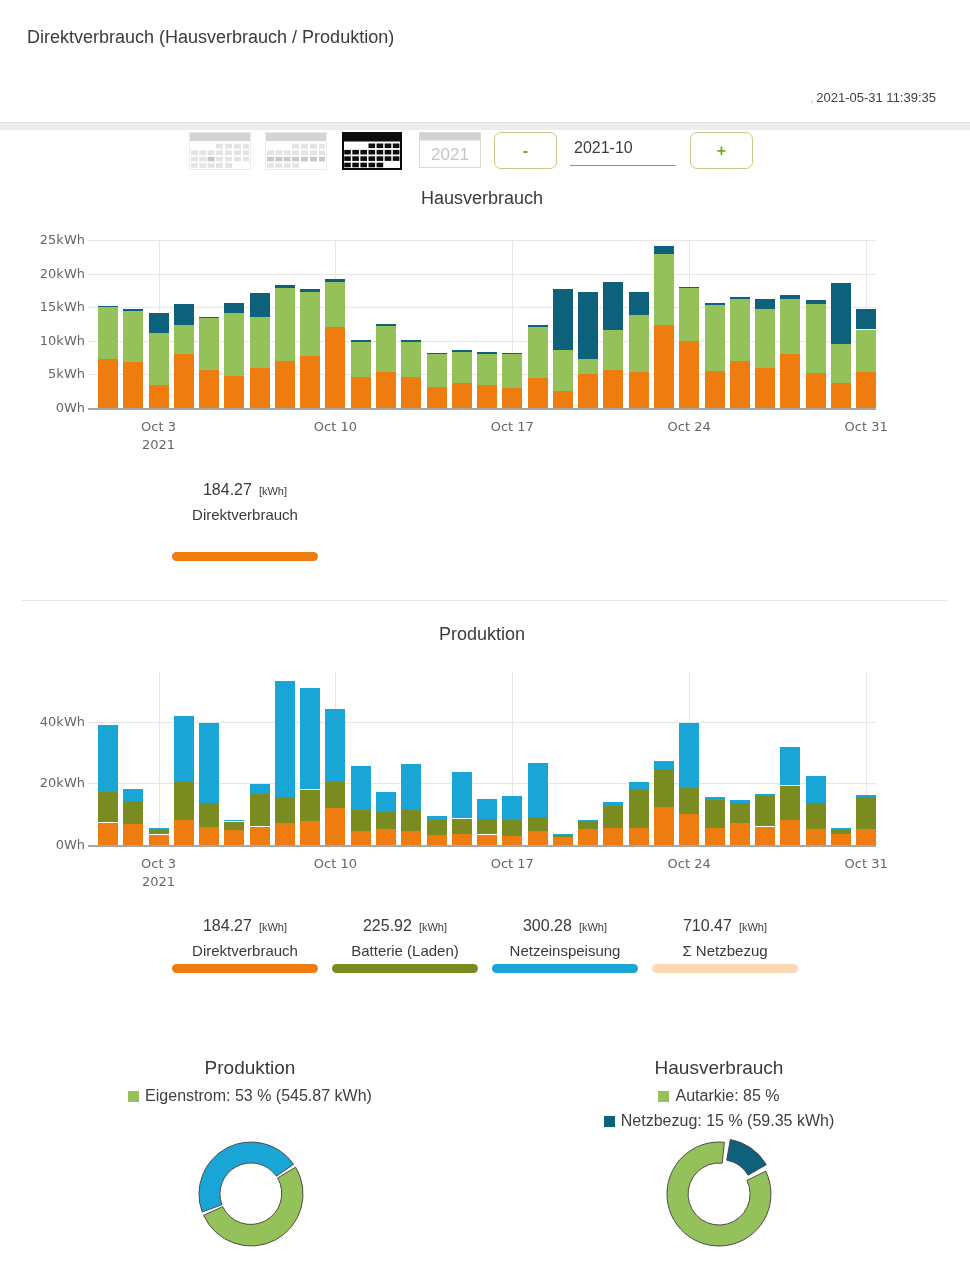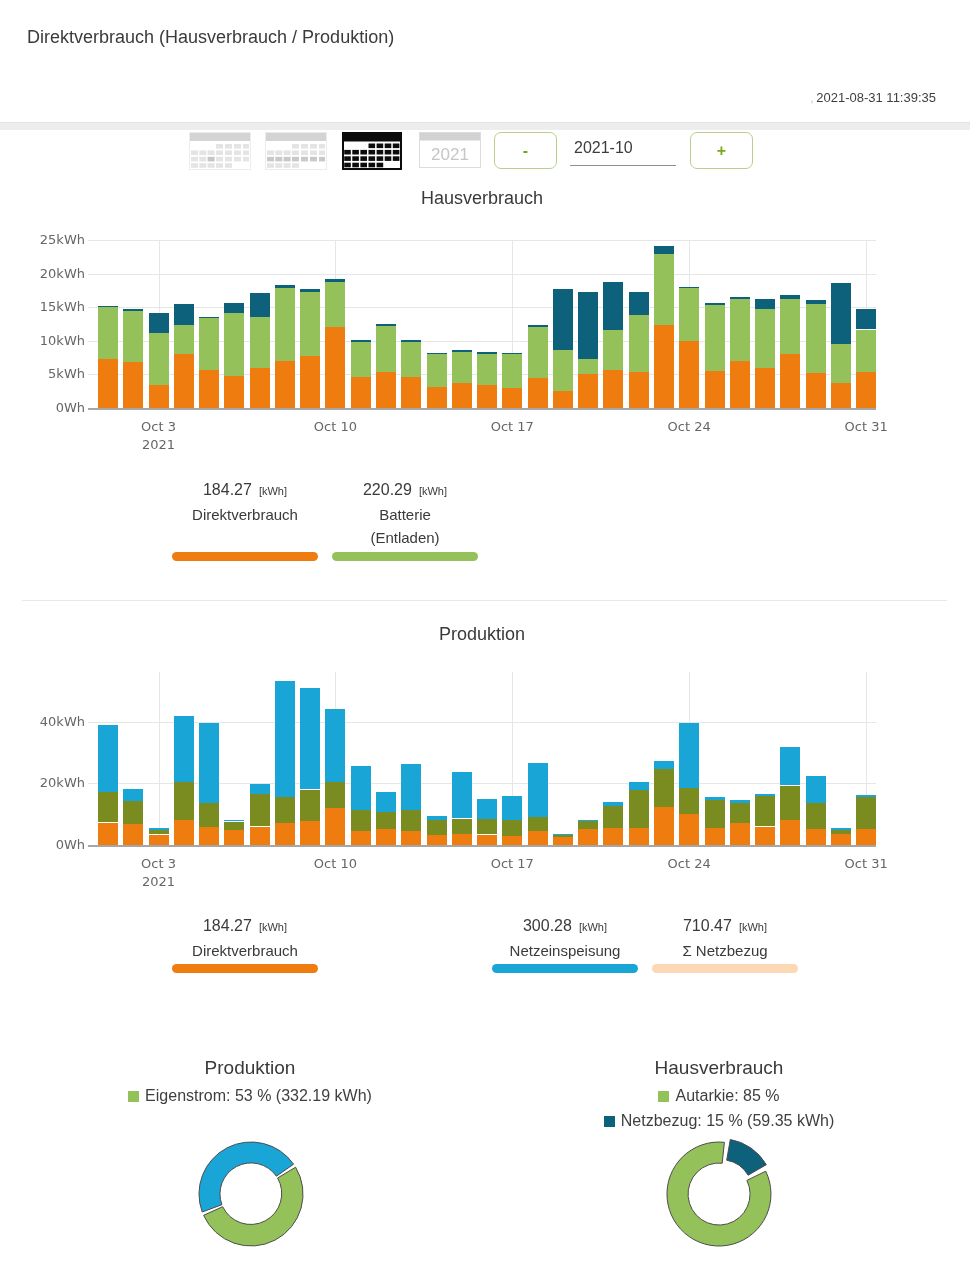--- a/index.html
+++ b/index.html
@@ -42,21 +42,21 @@
   .sq{display:inline-block;width:11px;height:11px;margin-right:6px;vertical-align:-1px;}
   .donut-svg{position:absolute;width:120px;height:120px;}
 </style>
 </head>
 <body>
 
 <div class="page">
 
   <div class="header">
     <div class="page-title">Direktverbrauch (Hausverbrauch / Produktion)</div>
-    <div class="timestamp"><span class="spinner-dot">,</span><span>2021-08-31 11:39:35</span></div>
+    <div class="timestamp"><span class="spinner-dot">,</span><span>2021-05-31 11:39:35</span></div>
   </div>
   <div class="band"></div>
 
   <div class="content"></div>
 
   <button class="view-btn" style="left:189px" title="">
     <svg width="62" height="38" viewBox="0 0 62 38">
       <rect x="0.5" y="0.5" width="61" height="37" fill="#ffffff" stroke="#ececec"></rect>
       <rect x="1" y="1" width="60" height="8" fill="#d4d4d4"></rect>
       <g fill="#e4e4e4">
@@ -169,21 +169,21 @@
 
   <div id="summary-hausverbrauch"></div>
   <div class="divider"></div>
   <div id="summary-produktion"></div>
 
 
   <div class="donut-head" style="left:30px;top:1057px">Produktion</div>
   <div class="donut-head" style="left:499px;top:1057px">Hausverbrauch</div>
 
   <div class="donut-leg" style="left:30px;top:1087px">
-    <span class="sq" style="background: rgb(148, 193, 90);"></span><span>Eigenstrom: 53 % (332.19 kWh)</span>
+    <span class="sq" style="background: rgb(148, 193, 90);"></span><span>Eigenstrom: 53 % (545.87 kWh)</span>
   </div>
   <div class="donut-leg" style="left:499px;top:1087px">
     <span class="sq" style="background: rgb(148, 193, 90);"></span><span>Autarkie: 85 %</span>
   </div>
   <div class="donut-leg" style="left:499px;top:1112px">
     <span class="sq" style="background: rgb(13, 97, 123);"></span><span>Netzbezug: 15 % (59.35 kWh)</span>
   </div>
 
   <div id="donut1-mount"></div>
   <div id="donut2-mount"></div>
@@ -411,30 +411,29 @@
     <div class="bar-seg" title="Netzeinspeisung" style="left: 830.8px; top: 828px; width: 20px; height: 1.5px; background: rgb(25, 166, 214);"></div>
     <div class="bar-seg" title="Direktverbrauch" style="left: 856.1px; top: 828.6px; width: 20px; height: 16.4px; background: rgb(238, 124, 15);"></div>
     <div class="bar-seg" title="Batterie (Laden)" style="left: 856.1px; top: 797.2px; width: 20px; height: 31.5px; background: rgb(122, 139, 31);"></div>
     <div class="bar-seg" title="Netzeinspeisung" style="left: 856.1px; top: 795.3px; width: 20px; height: 1.9px; background: rgb(25, 166, 214);"></div>
     <div class="axis-line" style="left: 88px; top: 845px; width: 788px;"></div>
     <div class="sum-col" style="left: 172px; top: 478px; height: 83px;">
       <div class="sum-value"><span>184.27</span><span class="sum-unit">[kWh]</span></div>
       <div class="sum-label">Direktverbrauch</div>
       <div class="sum-bar" style="background: rgb(238, 124, 15);"></div>
     </div>
-    <div class="sum-col" style="left: 332px; top: 478px; height: 83px;">
-      <div class="sum-value"><span>220.29</span><span class="sum-unit">[kWh]</span></div>
-      <div class="sum-label">Batterie
-(Entladen)</div>
-      <div class="sum-bar" style="background: rgb(148, 193, 90);"></div>
-    </div>
     <div class="sum-col" style="left: 172px; top: 914px; height: 59px;">
       <div class="sum-value"><span>184.27</span><span class="sum-unit">[kWh]</span></div>
       <div class="sum-label">Direktverbrauch</div>
       <div class="sum-bar" style="background: rgb(238, 124, 15);"></div>
+    </div>
+    <div class="sum-col" style="left: 332px; top: 914px; height: 59px;">
+      <div class="sum-value"><span>225.92</span><span class="sum-unit">[kWh]</span></div>
+      <div class="sum-label">Batterie (Laden)</div>
+      <div class="sum-bar" style="background: rgb(122, 139, 31);"></div>
     </div>
     <div class="sum-col" style="left: 492px; top: 914px; height: 59px;">
       <div class="sum-value"><span>300.28</span><span class="sum-unit">[kWh]</span></div>
       <div class="sum-label">Netzeinspeisung</div>
       <div class="sum-bar" style="background: rgb(25, 166, 214);"></div>
     </div>
     <div class="sum-col" style="left: 652px; top: 914px; height: 59px;">
       <div class="sum-value"><span>710.47</span><span class="sum-unit">[kWh]</span></div>
       <div class="sum-label">Σ Netzbezug</div>
       <div class="sum-bar" style="background: rgb(252, 216, 181);"></div>

